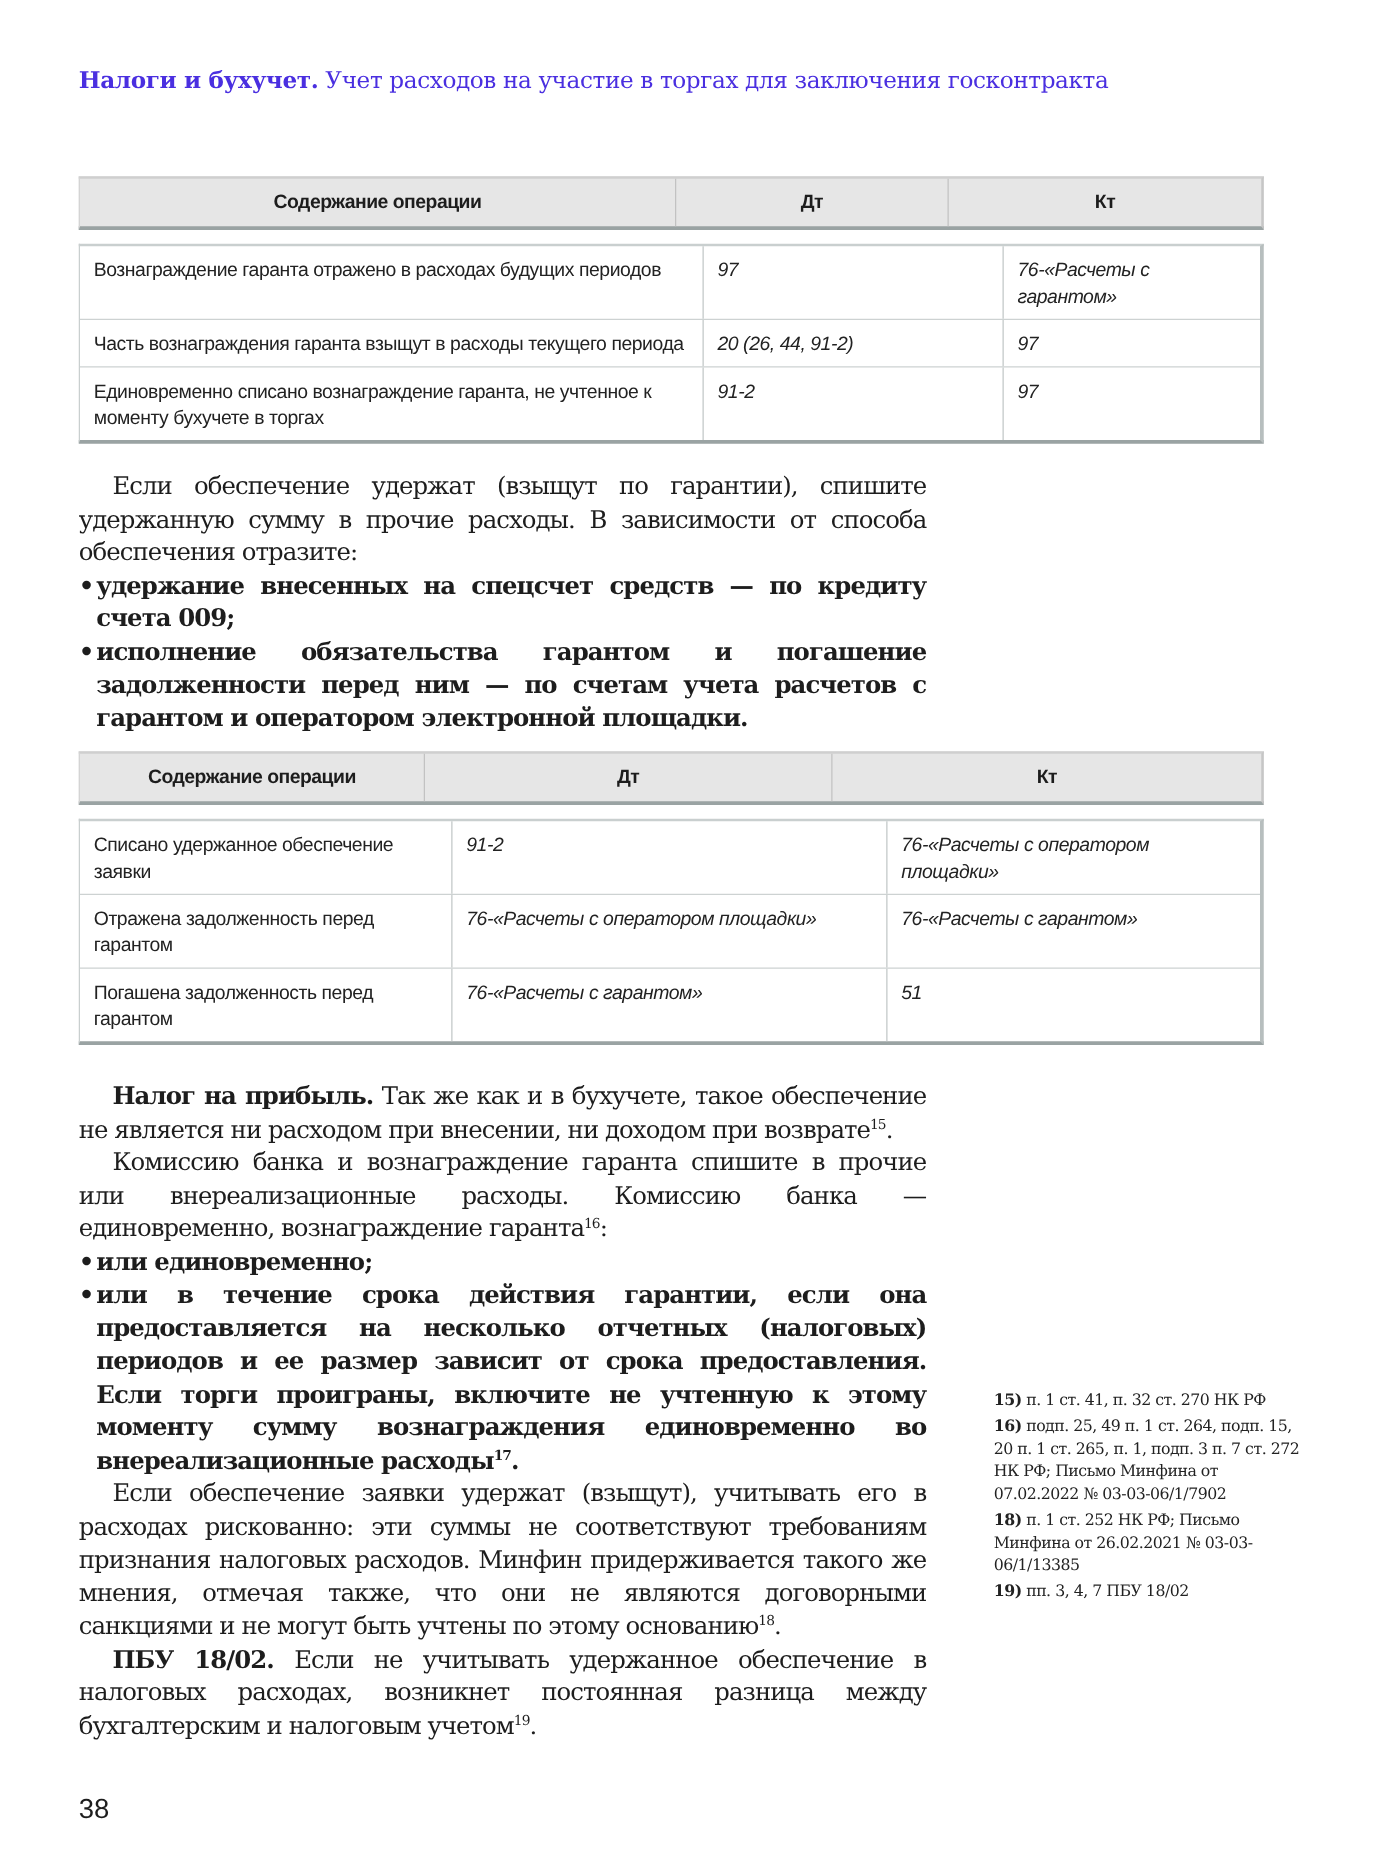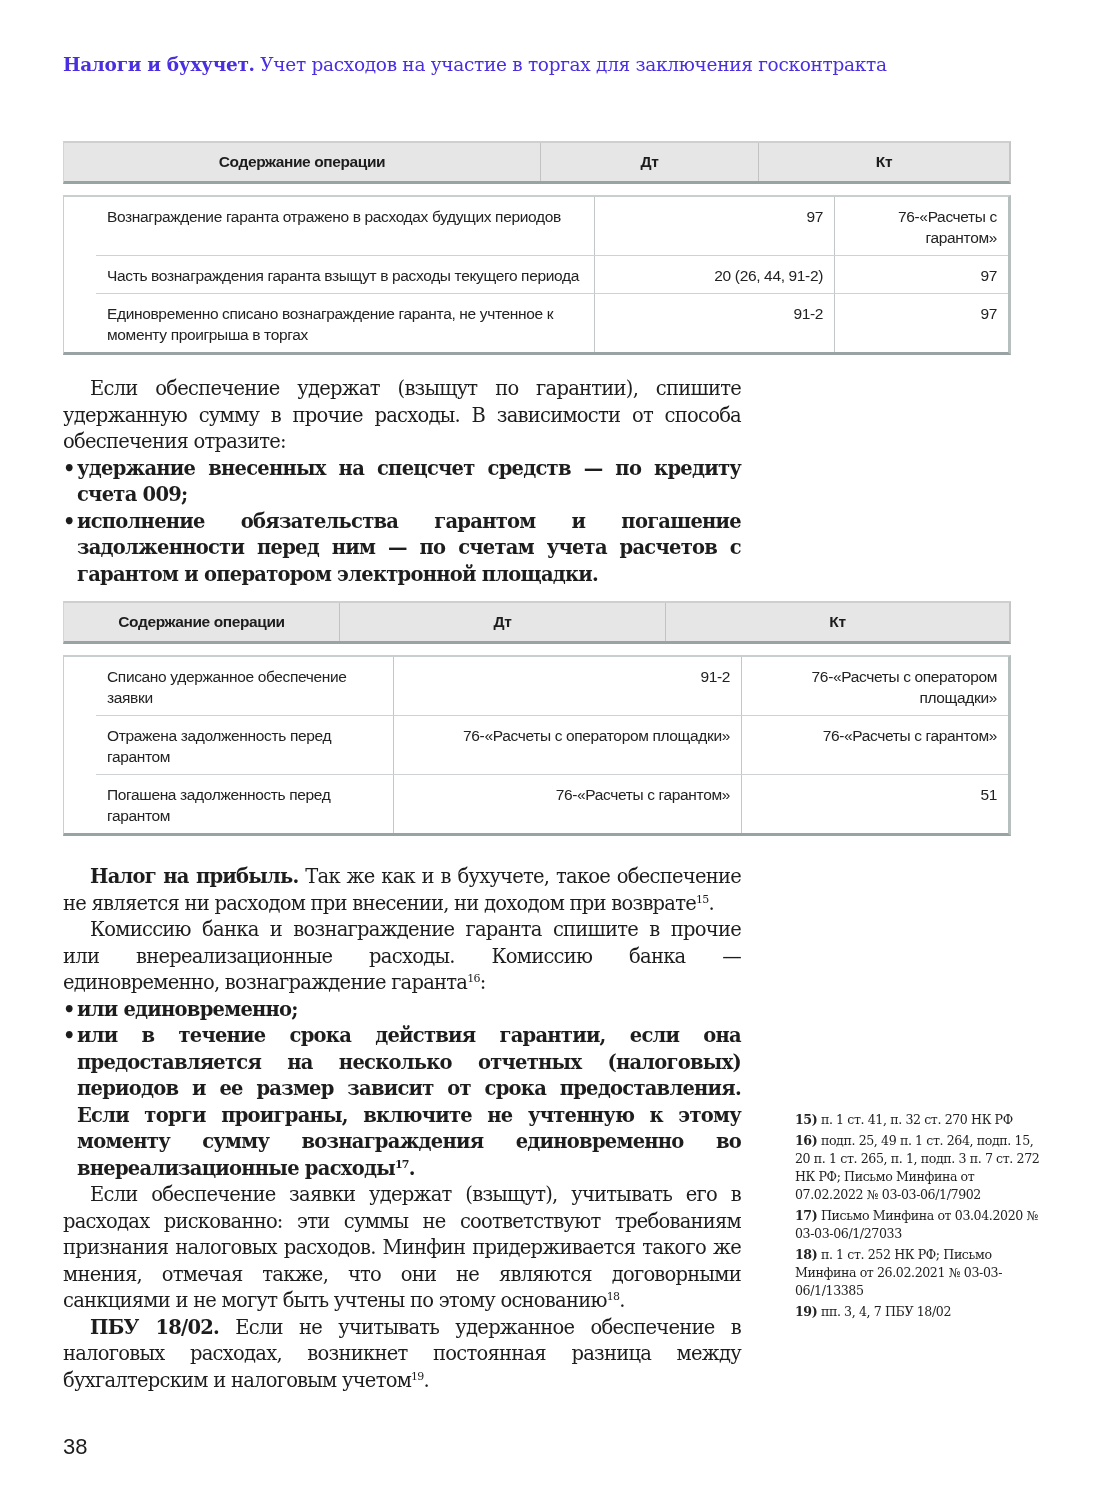--- a/index.html
+++ b/index.html
@@ -21,30 +21,30 @@
   }
   .tbl .thead > div {
     display: flex; align-items: center; justify-content: center;
     font-weight: bold; font-size: 15.5px; color: #1d1d1d;
     border-right: 1px solid #c2c2c2; letter-spacing: -0.4px;
   }
   .tbl .thead > div:last-child { border-right: none; }
   .tbl .tbody {
     margin-top: 11px;
     border-top: 2px solid #c9cfcf; border-bottom: 3px solid #9aa3a3;
-    border-left: 1px solid #c9cfcf; border-right: 3px solid #b7bebe; padding-left: 32px;
+    border-left: 1px solid #c9cfcf; border-right: 3px solid #b7bebe;
   }
   .tbl .row { display: flex; border-bottom: 1px solid #cdd2d2; }
   .tbl .row:last-child { border-bottom: none; }
   .tbl .row > div {
     font-size: 15.5px; line-height: 21px; padding: 9px 11px 7px 11px;
     border-right: 1px solid #c2c8c8; letter-spacing: -0.35px; color: #222;
   }
   .tbl .row > div:last-child { border-right: none; }
-  .tbl .row > .c { text-align: right; }
+  .tbl .row > .c { text-align: left; font-style: italic; }
 
   #t1 { top: 141px; }
   #t1 .w1 { width: 476px; } #t1 .w2 { width: 217px; } #t1 .w3 { flex: 1; }
   #t2 { top: 601px; }
   #t2 .w1 { width: 275px; } #t2 .w2 { width: 325px; } #t2 .w3 { flex: 1; }
 
   
   .body-text {
     position: absolute; left: 63px; width: 678px;
     font-family: "DejaVu Serif", serif; font-size: 19.5px; line-height: 26.5px;
@@ -93,21 +93,21 @@
       <div class="w1">Вознаграждение гаранта отражено в расходах будущих периодов</div>
       <div class="w2 c">97</div>
       <div class="w3 c">76-«Расчеты с гарантом»</div>
     </div>
     <div class="row">
       <div class="w1">Часть вознаграждения гаранта взыщут в расходы текущего периода</div>
       <div class="w2 c">20 (26, 44, 91-2)</div>
       <div class="w3 c">97</div>
     </div>
     <div class="row">
-      <div class="w1">Единовременно списано вознаграждение гаранта, не учтенное к моменту проигрыша в торгах</div>
+      <div class="w1">Единовременно списано вознаграждение гаранта, не учтенное к моменту бухучете в торгах</div>
       <div class="w2 c">91-2</div>
       <div class="w3 c">97</div>
     </div>
   </div>
 </div>
 
 <div class="body-text" id="para1">
   <p>Если обеспечение удержат (взыщут по гарантии), спишите удержанную сумму в прочие расходы. В зависимости от способа обеспечения отразите:</p>
   <ul>
     <li>удержание внесенных на спецсчет средств — по кредиту счета 009;</li>
@@ -147,18 +147,17 @@
     <li>или единовременно;</li>
     <li><span>или в течение срока действия гарантии, если она предоставляется на несколько отчетных (налоговых) периодов и ее размер зависит от срока предоставления. Если торги проиграны, включите не учтенную к этому моменту сумму вознаграждения единовременно во внереализационные расходы</span><sup>17</sup>.</li>
   </ul>
   <p><span>Если обеспечение заявки удержат (взыщут), учитывать его в расходах рискованно: эти суммы не соответствуют требованиям признания налоговых расходов. Минфин придерживается такого же мнения, отмечая также, что они не являются договорными санкциями и не могут быть учтены по этому основанию</span><sup>18</sup>.</p>
   <p><span class="bold">ПБУ 18/02.</span><span> Если не учитывать удержанное обеспечение в налоговых расходах, возникнет постоянная разница между бухгалтерским и налоговым учетом</span><sup>19</sup>.</p>
 </div>
 
 <div class="footnotes">
   <div class="footnote"><span class="num">15)</span> <span>п. 1 ст. 41, п. 32 ст. 270 НК РФ</span></div>
   <div class="footnote"><span class="num">16)</span> <span>подп. 25, 49 п. 1 ст. 264, подп. 15, 20 п. 1 ст. 265, п. 1, подп. 3 п. 7 ст. 272 НК РФ; Письмо Минфина от 07.02.2022 № 03-03-06/1/7902</span></div>
-  <div class="footnote"><span class="num">17)</span> <span>Письмо Минфина от 03.04.2020 № 03-03-06/1/27033</span></div>
   <div class="footnote"><span class="num">18)</span> <span>п. 1 ст. 252 НК РФ; Письмо Минфина от 26.02.2021 № 03-03-06/1/13385</span></div>
   <div class="footnote"><span class="num">19)</span> <span>пп. 3, 4, 7 ПБУ 18/02</span></div>
 </div>
 
 <div class="page-number">38</div>
 
 </body></html>

